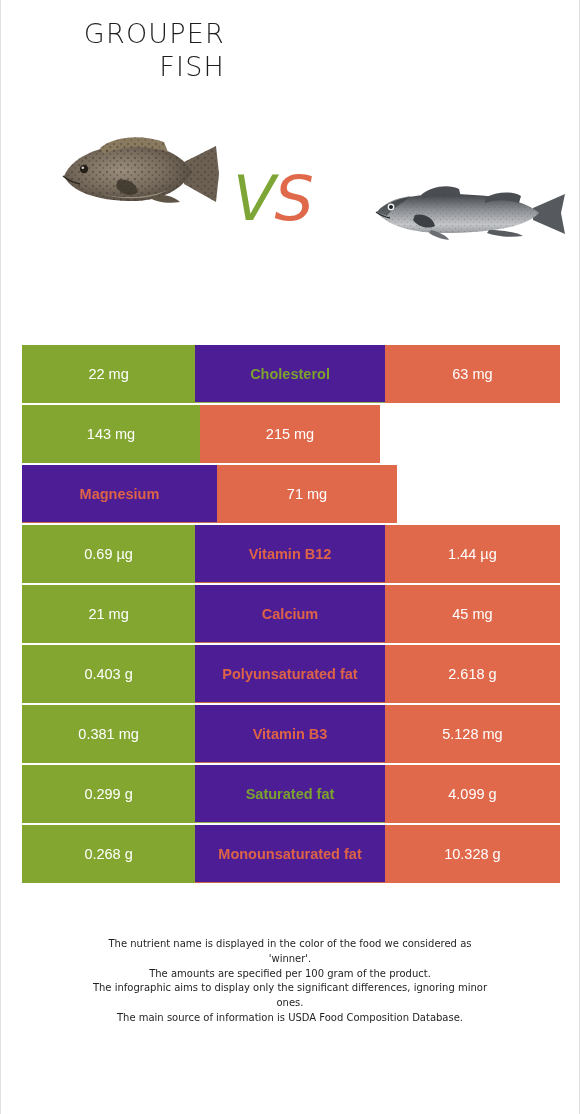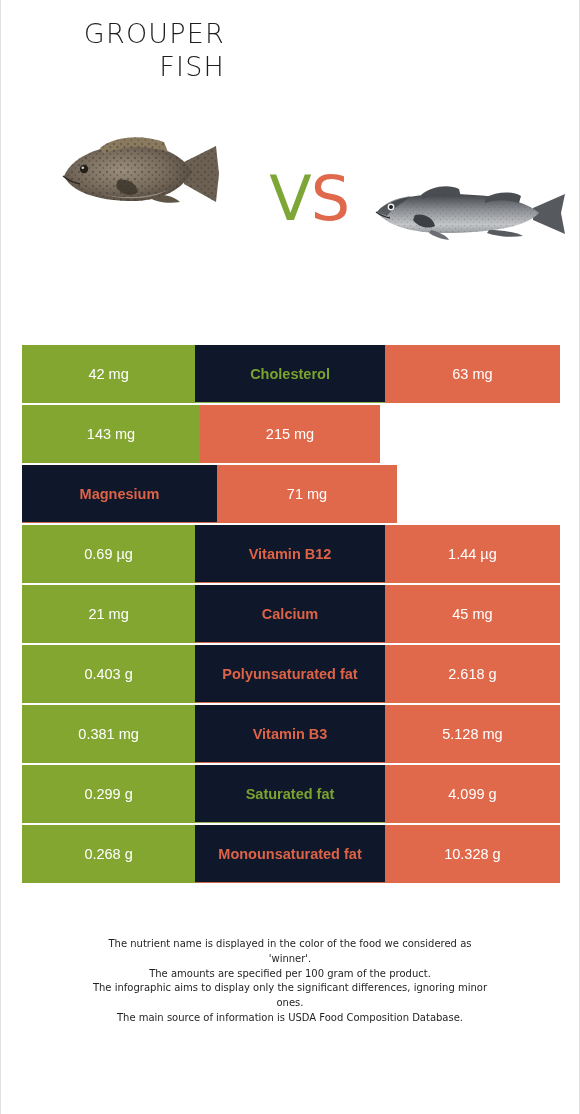--- a/index.html
+++ b/index.html
@@ -21,43 +21,44 @@
     font-family:"DejaVu Sans", sans-serif;
     -webkit-text-stroke:0px;
   }
   .title.left{left:34px;width:190px;}
   .title.right{left:356px;width:200px;}
 
   
   .hero{position:relative;height:235px;}
   .vs{
     position:absolute;left:232px;top:58px;width:116px;
-    text-align:right;font-size:62px;line-height:62px;
+    text-align:left;font-size:62px;line-height:62px;
     font-weight:400;font-family:"DejaVu Sans", sans-serif;
     letter-spacing:-1px;
+    font-style:italic;
   }
   .vs .v{color:#7da637;}
   .vs .s{color:#e0694b;}
 
   .fishwrap{position:absolute;}
   .fishwrap.grouper{left:55px;top:18px;width:170px;height:90px;}
   .fishwrap.sablefish{left:372px;top:72px;width:200px;height:62px;}
   .fishwrap svg{display:block;width:100%;height:100%;}
 
   
   .table{position:absolute;left:21px;top:345px;width:538px;}
   .row{display:flex;height:58px;margin-bottom:2px;}
   .cell{
     display:flex;align-items:center;justify-content:center;
     font-size:14.5px;font-weight:400;
     box-sizing:border-box;
   }
   .cell.left{width:178px;background:#82a630;color:#ffffff;}
   .cell.mid{
-    width:195px;background:#0f172a;font-weight:700;font-size:14.5px;
+    width:195px;background:#4c1d95;font-weight:700;font-size:14.5px;
     border-bottom:1px solid transparent;
   }
   .cell.mid.win-green{color:#7ba32e;border-bottom-color:#8fae4e;}
   .cell.mid.win-orange{color:#dd6347;border-bottom-color:#c9674f;}
   .cell.right{width:180px;background:#e1694b;color:#ffffff;}
 
   
   .footer{
     position:absolute;left:26px;top:937px;width:526px;
     text-align:center;font-size:10px;line-height:1.48;
@@ -156,21 +157,21 @@
       </svg>
     </div>
 
     <div class="vs">
       <span class="v">V</span><span class="s">S</span>
     </div>
   </div>
 
   <div class="table" id="nutrient-table">
       <div class="row">
-        <div class="cell left">42 mg</div>
+        <div class="cell left">22 mg</div>
         <div class="cell mid win-green">Cholesterol</div>
         <div class="cell right">63 mg</div>
       </div>
       <div class="row">
         <div class="cell left">143 mg</div>
         <div class="cell right">215 mg</div>
       </div>
       <div class="row">
         <div class="cell mid win-orange">Magnesium</div>
         <div class="cell right">71 mg</div>

